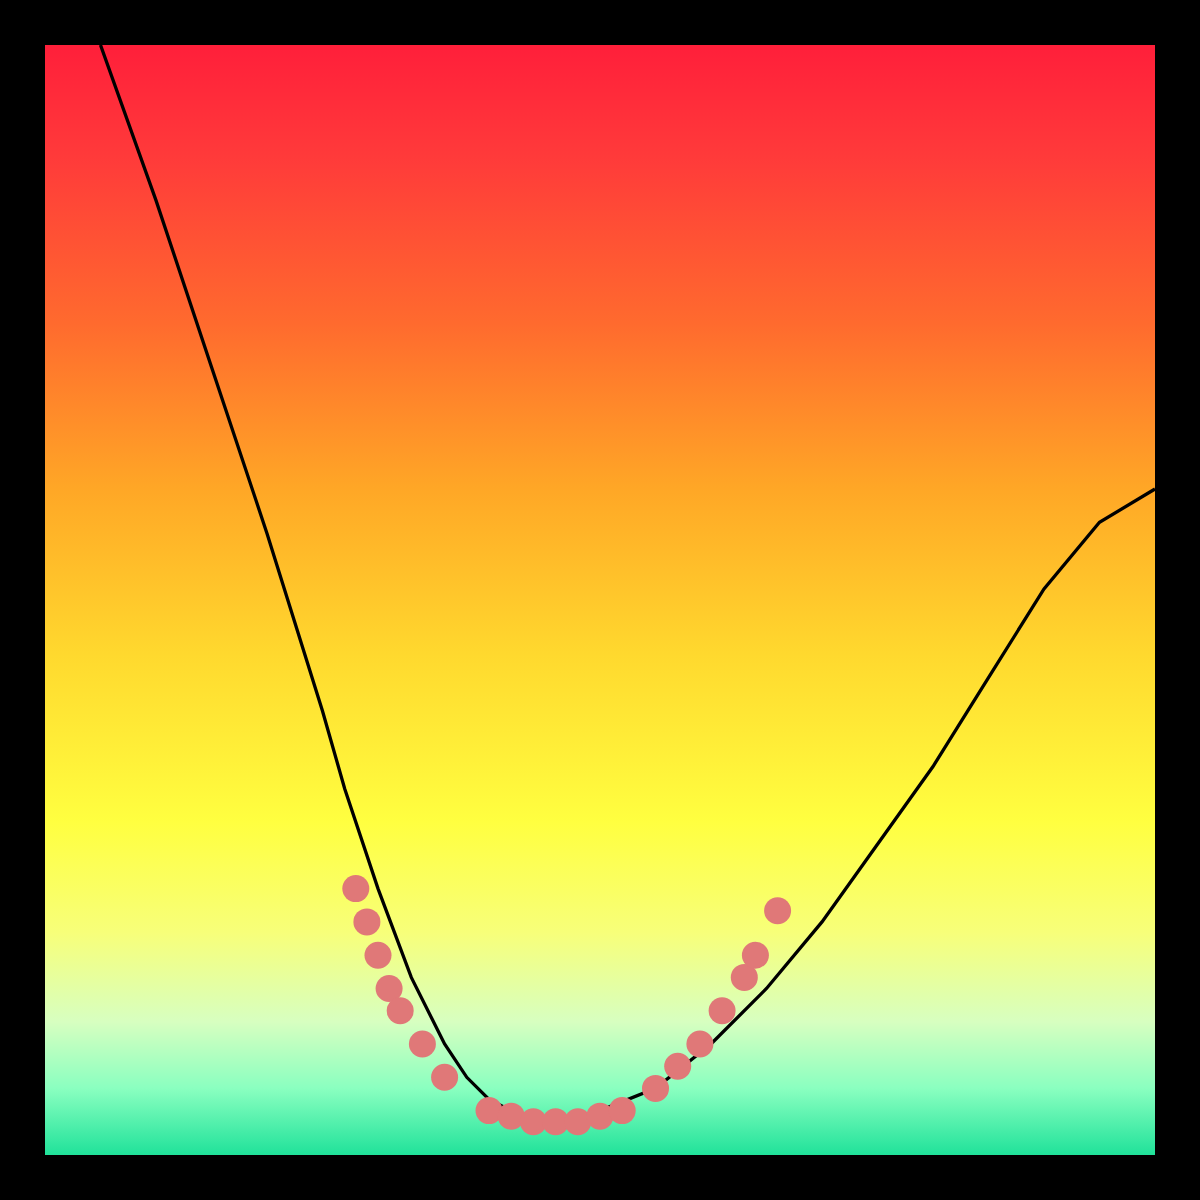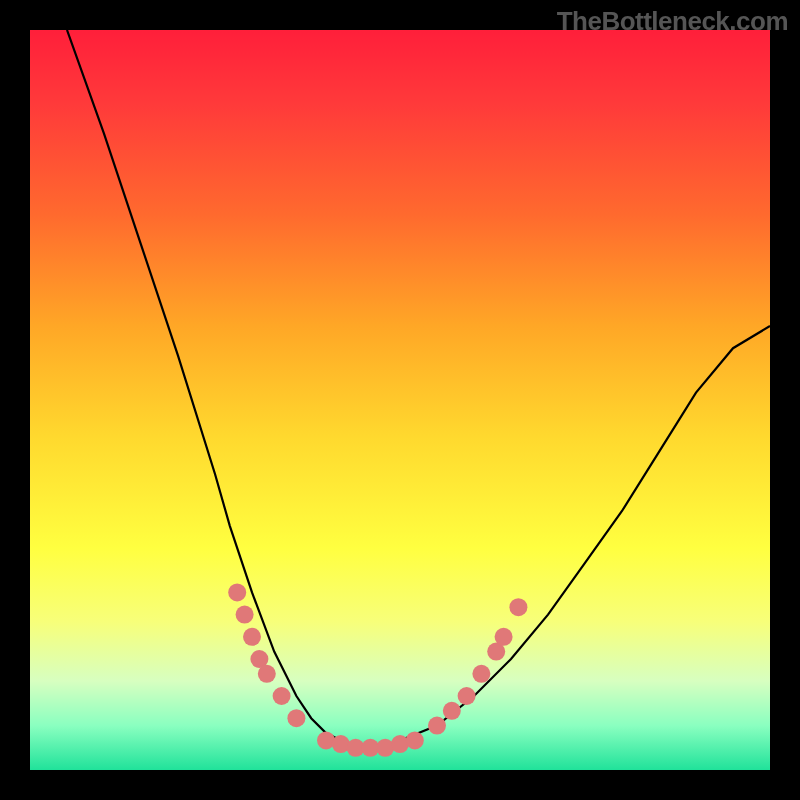--- a/index.html
+++ b/index.html
@@ -50,21 +50,20 @@
   }
   .dot {
     fill: #e07878;
     stroke: none;
   }
 </style>
 </head>
 <body>
 
 <div class="frame">
-  <div class="watermark">TheBottleneck.com</div>
   <div class="plot">
     <svg class="curve" viewBox="0 0 740 740" preserveAspectRatio="none">
       <path id="curvePath" class="curve-path" d="M37.0 0.0 L74.0 103.6 L111.0 214.6 L148.0 325.6 L185.0 444.0 L199.8 495.8 L222.0 562.4 L244.2 621.6 L266.4 666.0 L281.2 688.2 L296.0 703.0 L310.8 710.4 L325.6 717.8 L340.4 717.8 L355.2 717.8 L370.0 710.4 L407.0 695.6 L444.0 666.0 L481.0 629.0 L518.0 584.6 L555.0 532.8 L592.0 481.0 L629.0 421.8 L666.0 362.6 L703.0 318.2 L740.0 296.0"></path>
       <g id="dots">
           <circle cx="207.2" cy="562.4" r="9" class="dot"></circle>
           <circle cx="214.6" cy="584.6" r="9" class="dot"></circle>
           <circle cx="222.0" cy="606.8" r="9" class="dot"></circle>
           <circle cx="229.4" cy="629.0" r="9" class="dot"></circle>
           <circle cx="236.8" cy="643.8" r="9" class="dot"></circle>
           <circle cx="251.6" cy="666.0" r="9" class="dot"></circle>

